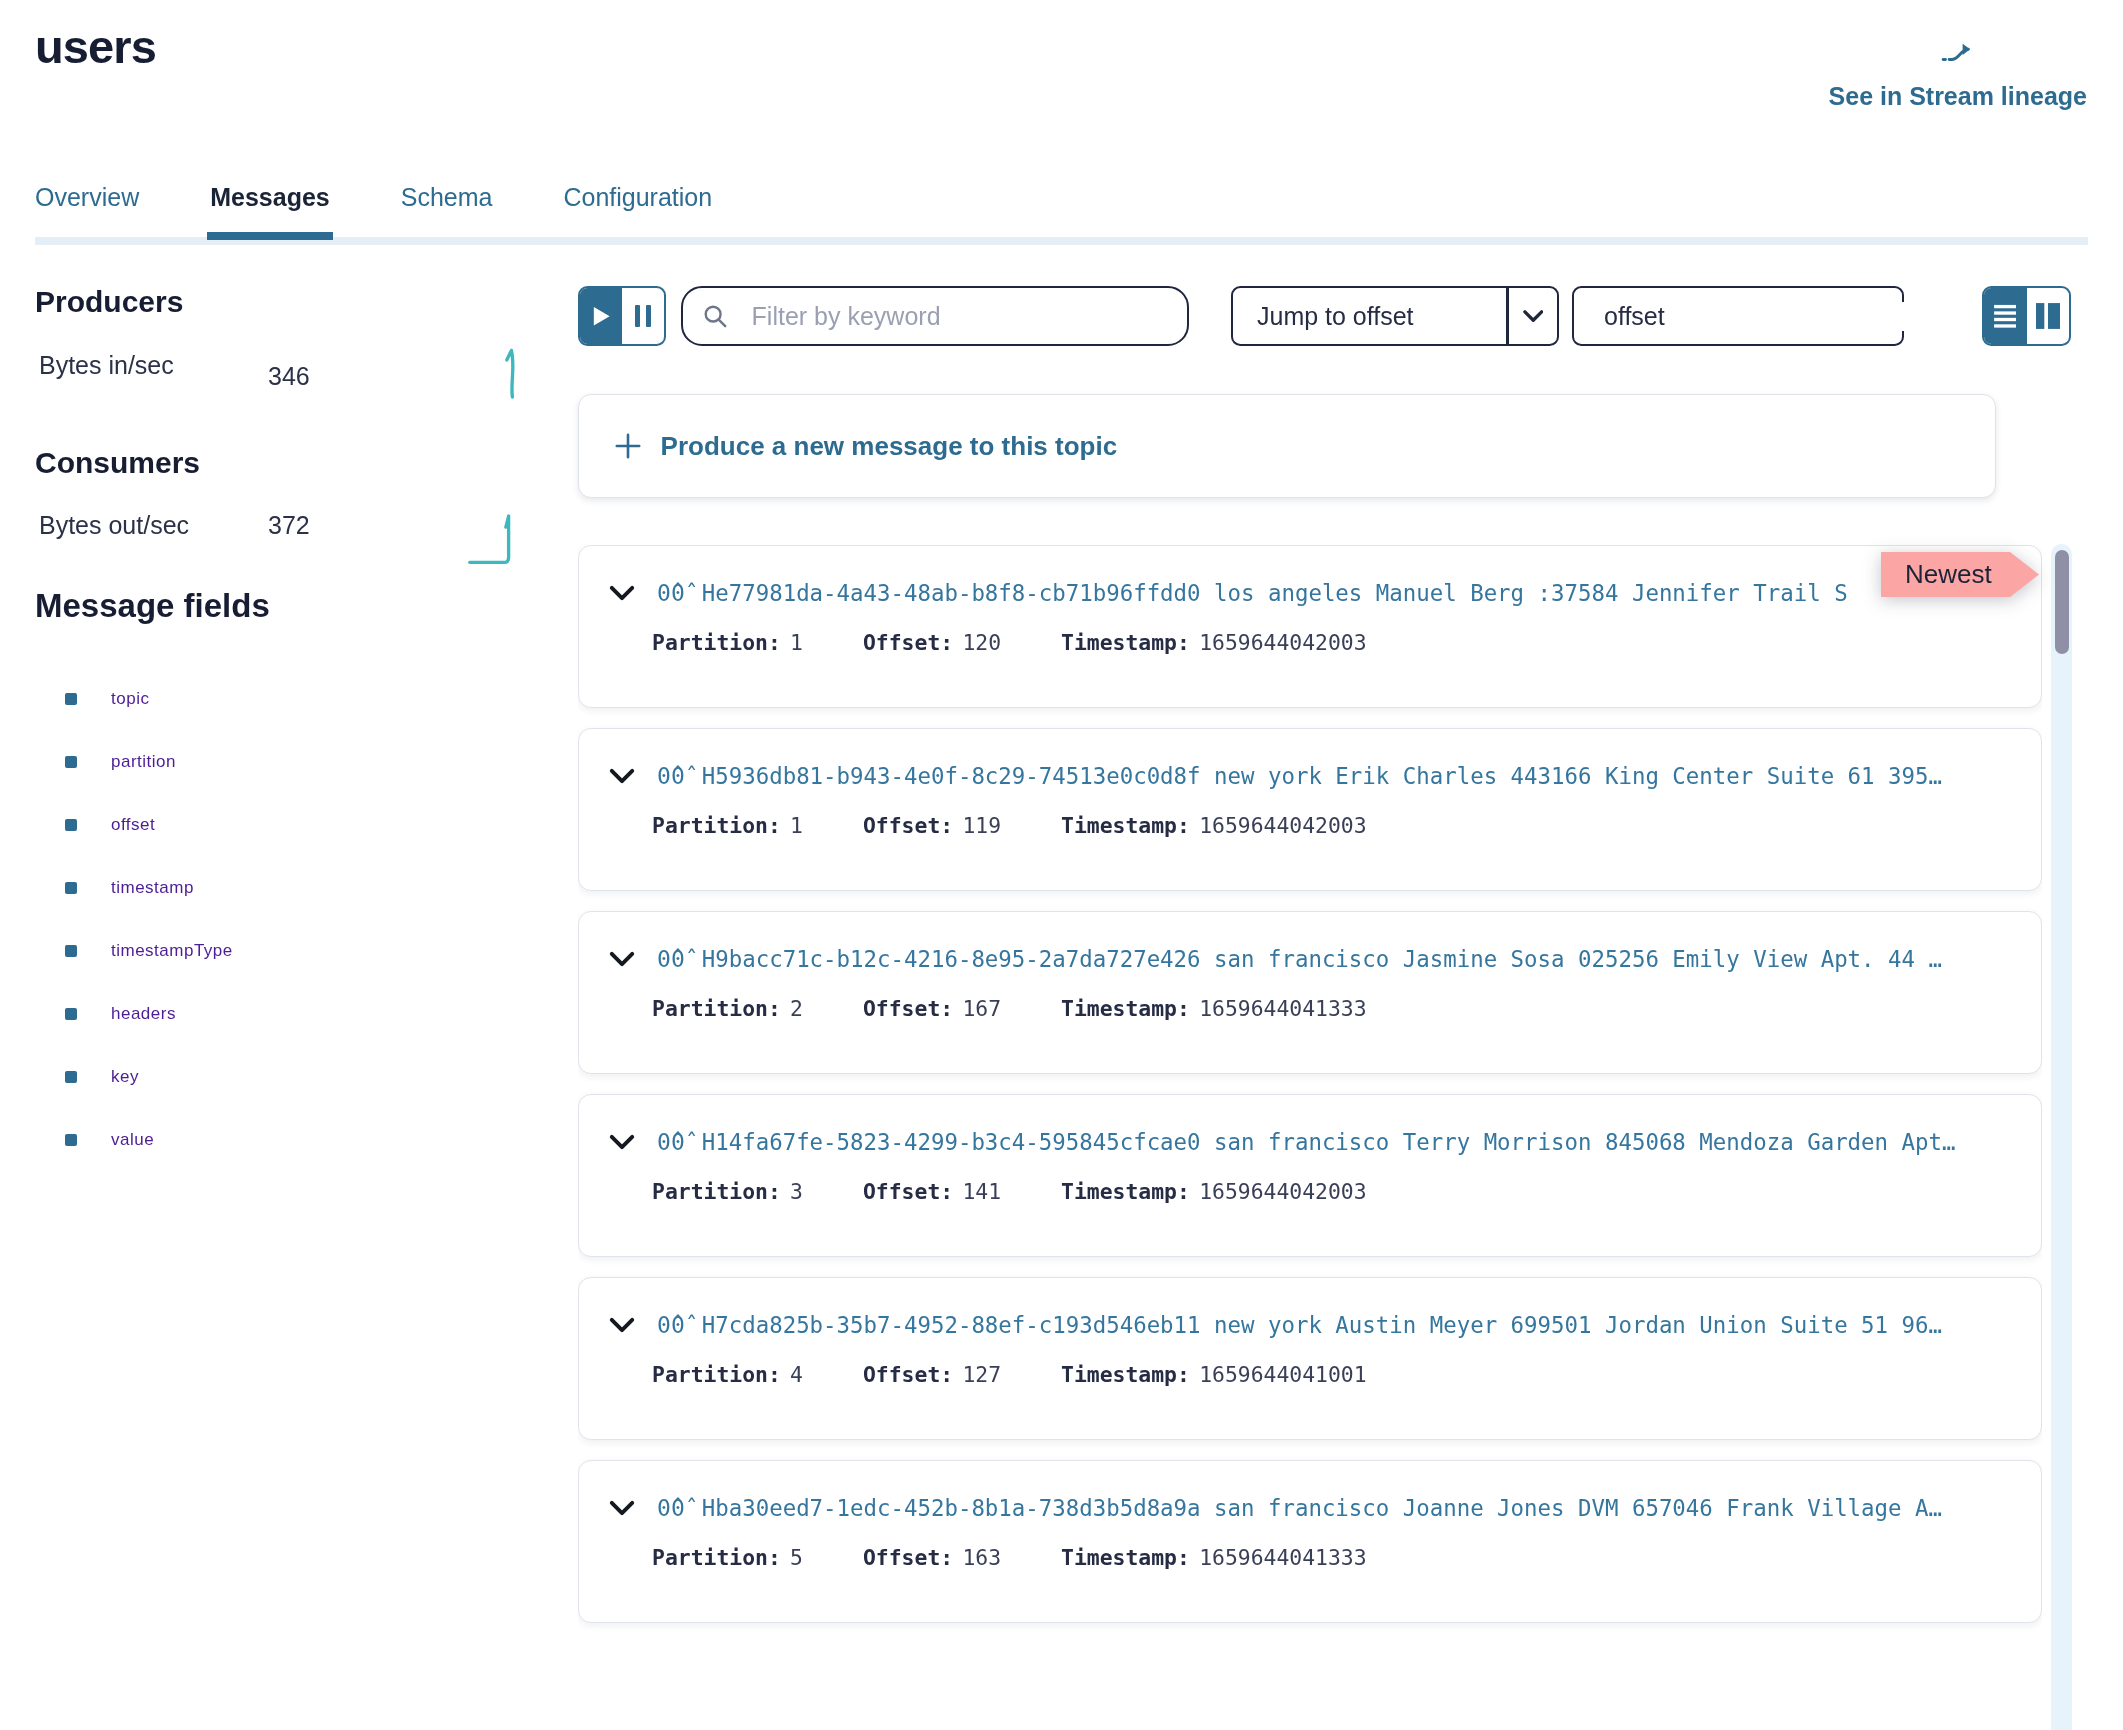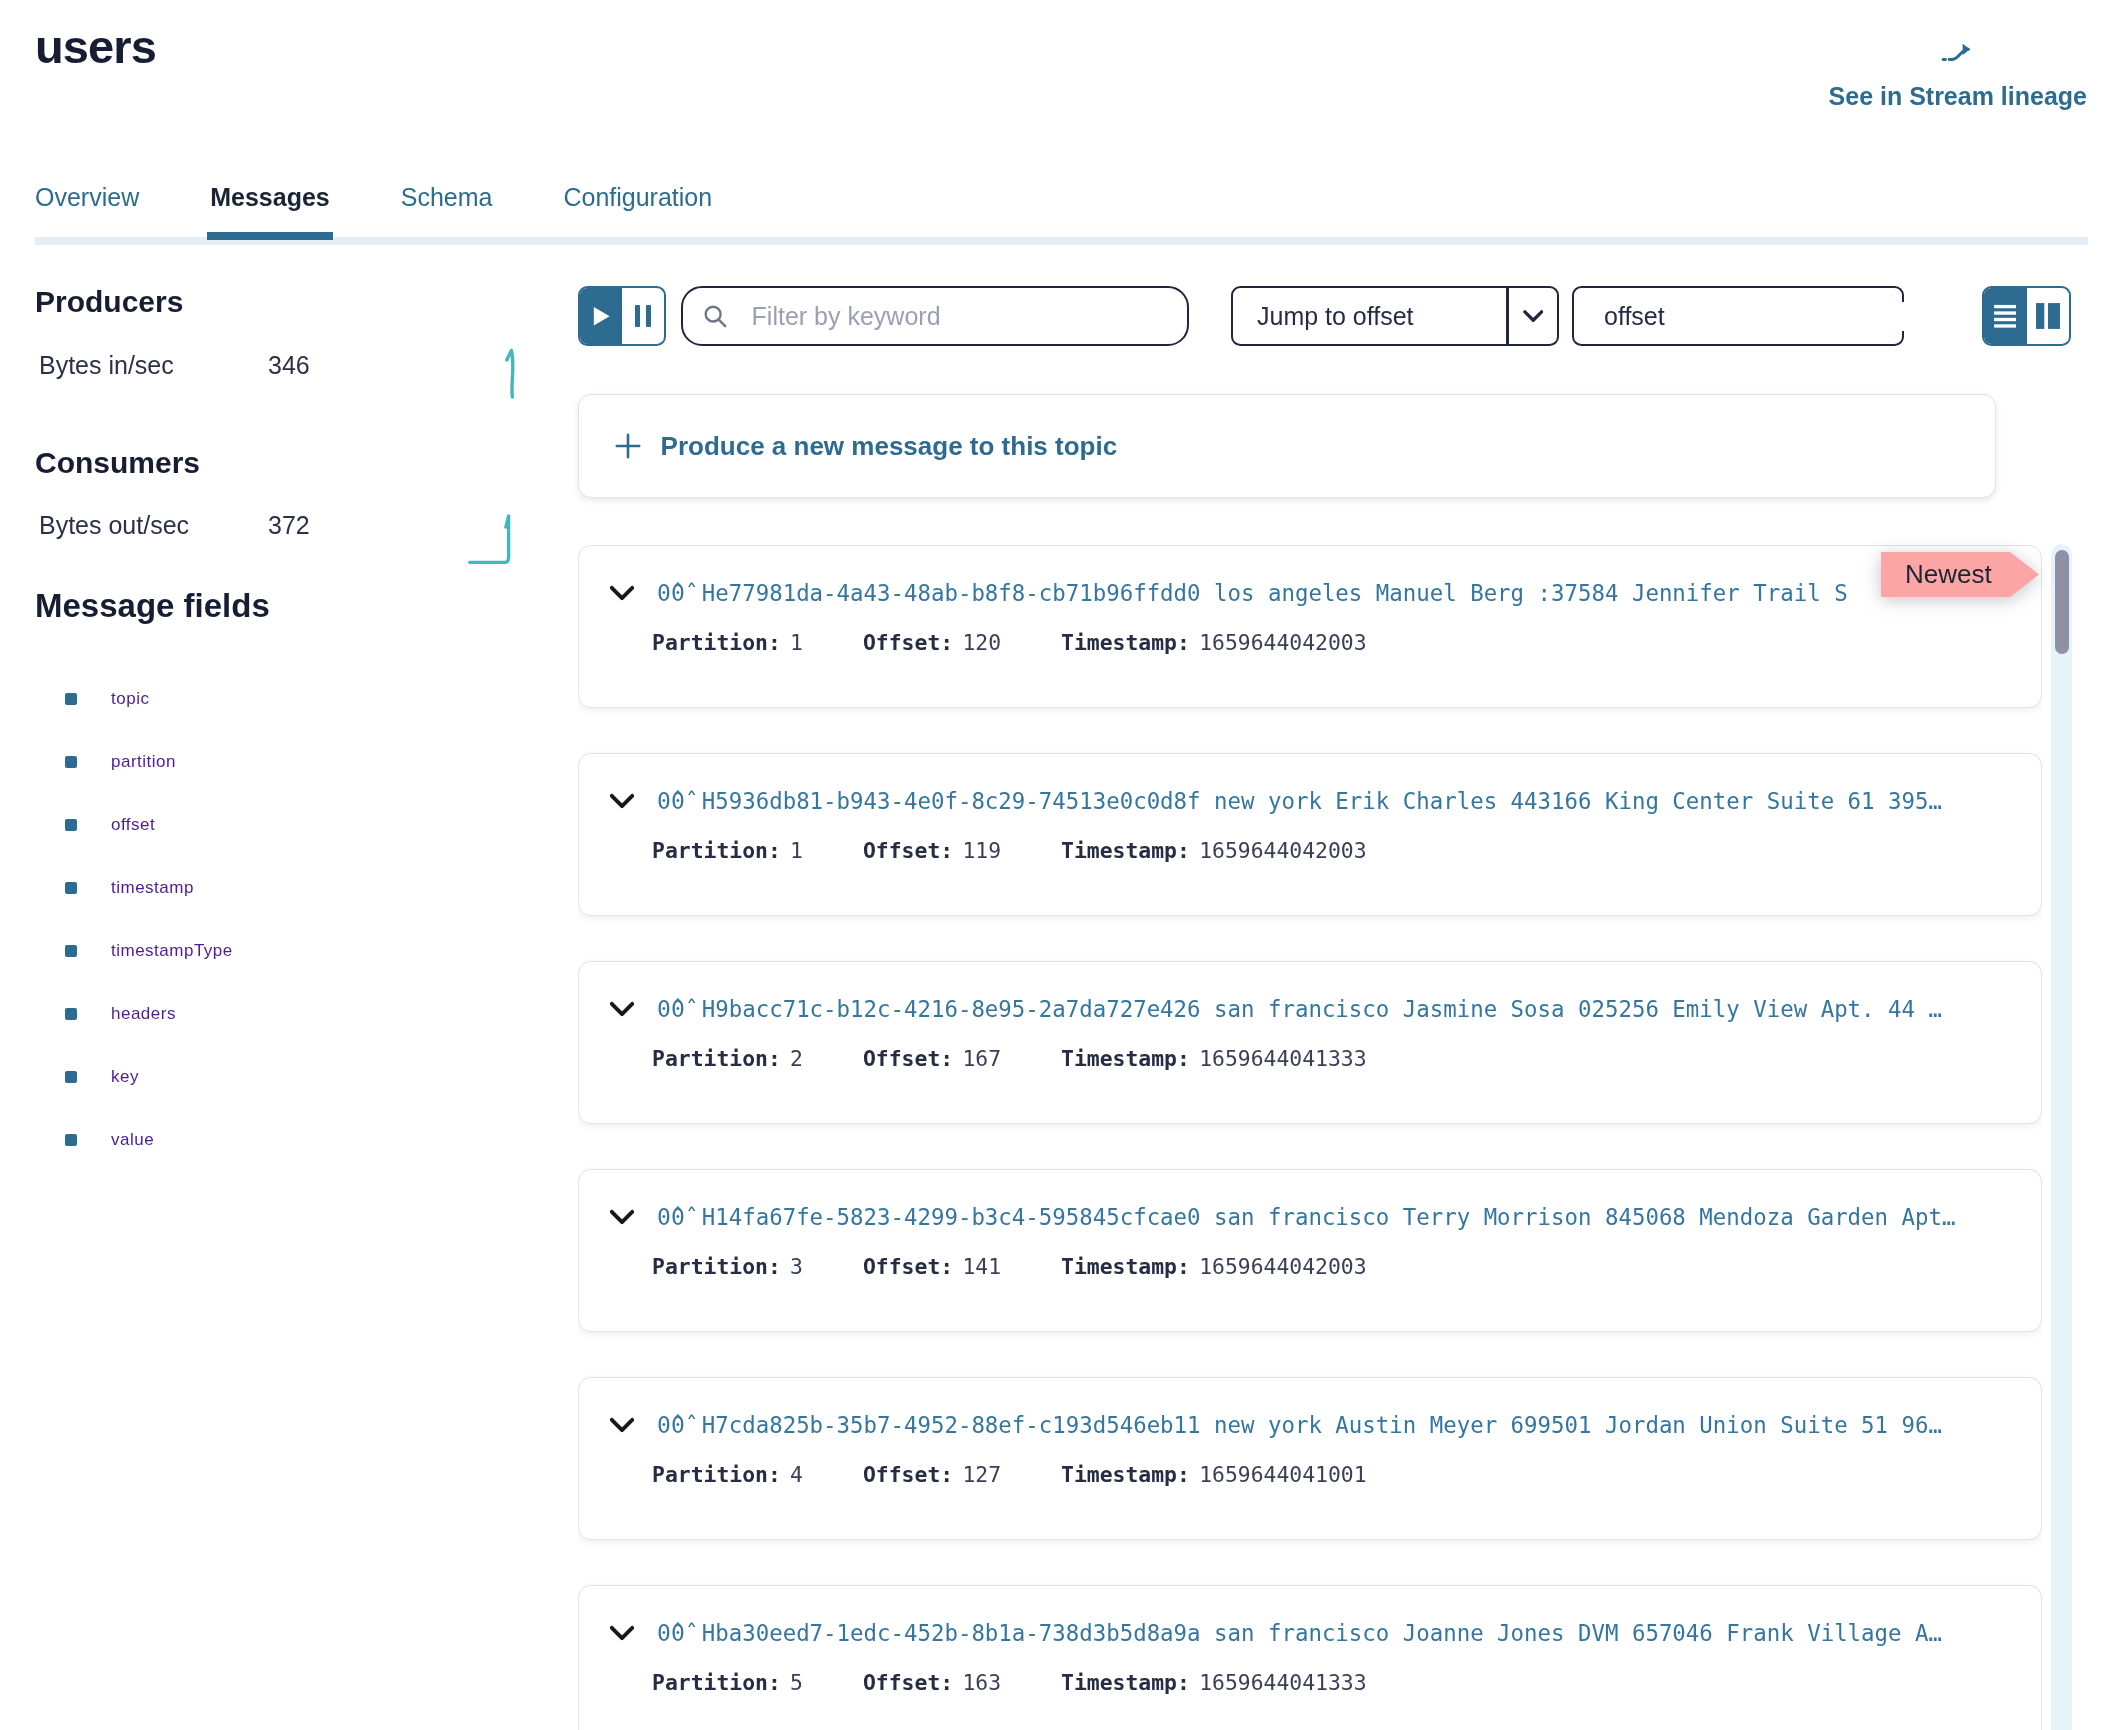--- a/index.html
+++ b/index.html
@@ -58,21 +58,21 @@
   .vt-cols { width:50%; display:grid; place-items:center; cursor:pointer; }
 
   
   .produce-card { position:absolute; left:578px; top:394px; width:1418px; height:104px; background:#fff;
                   border:1.9px solid #dfe3e9; border-radius:13px; box-shadow:0 2.8px 6.5px rgba(33,42,64,0.10);
                   display:flex; align-items:center; gap:18.6px; padding-left:35px; cursor:pointer; }
   .produce-label { font-size:26px; font-weight:700; color:#2d6c90; }
 
   
   .messages-list { position:absolute; left:578px; top:545px; width:1464px; height:1185px;
-                   display:flex; flex-direction:column; gap:45px; overflow:hidden; }
+                   display:flex; flex-direction:column; gap:20px; overflow:hidden; }
   .msg-card { flex:none; height:163px; background:#fff; border:1.9px solid #e0e4ea; border-radius:13px;
               box-shadow:0 2.8px 7.5px rgba(33,42,64,0.07); padding:34px 26px 0 26px; }
   .msg-line1 { display:flex; align-items:center; }
   .msg-chevron { flex:none; margin-left:3.7px; cursor:pointer; display:grid; place-items:center; }
   .msg-glyphs { flex:none; margin-left:22.4px; font-family:"DejaVu Sans Mono", monospace; font-size:23px; color:#35769f; }
   .msg-text { margin-left:17px; font-family:"DejaVu Sans Mono", monospace; font-size:22.4px; color:#35769f;
               white-space:nowrap; overflow:hidden; flex:1; }
   .msg-line2 { margin-top:24px; margin-left:47px; display:flex; gap:60px;
                font-family:"DejaVu Sans Mono", monospace; font-size:21.4px; color:#30354d; }
   .msg-meta b { font-weight:700; color:#262c44; }
@@ -113,21 +113,21 @@
       <div class="tab active">Messages</div>
 
       <div class="tab">Schema</div>
 
       <div class="tab">Configuration</div>
     </div>
   <div class="tabs-bar"></div>
 
   <div class="side-h1" style="top:285px;">Producers</div>
   <div class="metric-label" style="top:351px;">Bytes in/sec</div>
-  <div class="metric-value" style="top:351px;">346</div>
+  <div class="metric-value" style="top:362px;">346</div>
   <svg class="spark" style="left:490px; top:341px;" width="41" height="62" viewBox="0 0 44 66">
     <path d="M24 60 C22 44 27 28 23 10 M23 10 L18 20" stroke="#3fb8bd" stroke-width="3.6" fill="none" stroke-linecap="round"></path>
   </svg>
 
   <div class="side-h1" style="top:446px;">Consumers</div>
   <div class="metric-label" style="top:511px;">Bytes out/sec</div>
   <div class="metric-value" style="top:511px;">372</div>
   <svg class="spark" style="left:466px; top:503px;" width="63" height="65" viewBox="0 0 68 70">
     <path d="M4 64 H42 C45 64 46 62 46 58 L46 14 M46 14 L43 26" stroke="#3fb8bd" stroke-width="3.6" fill="none" stroke-linecap="round"></path>
   </svg>

